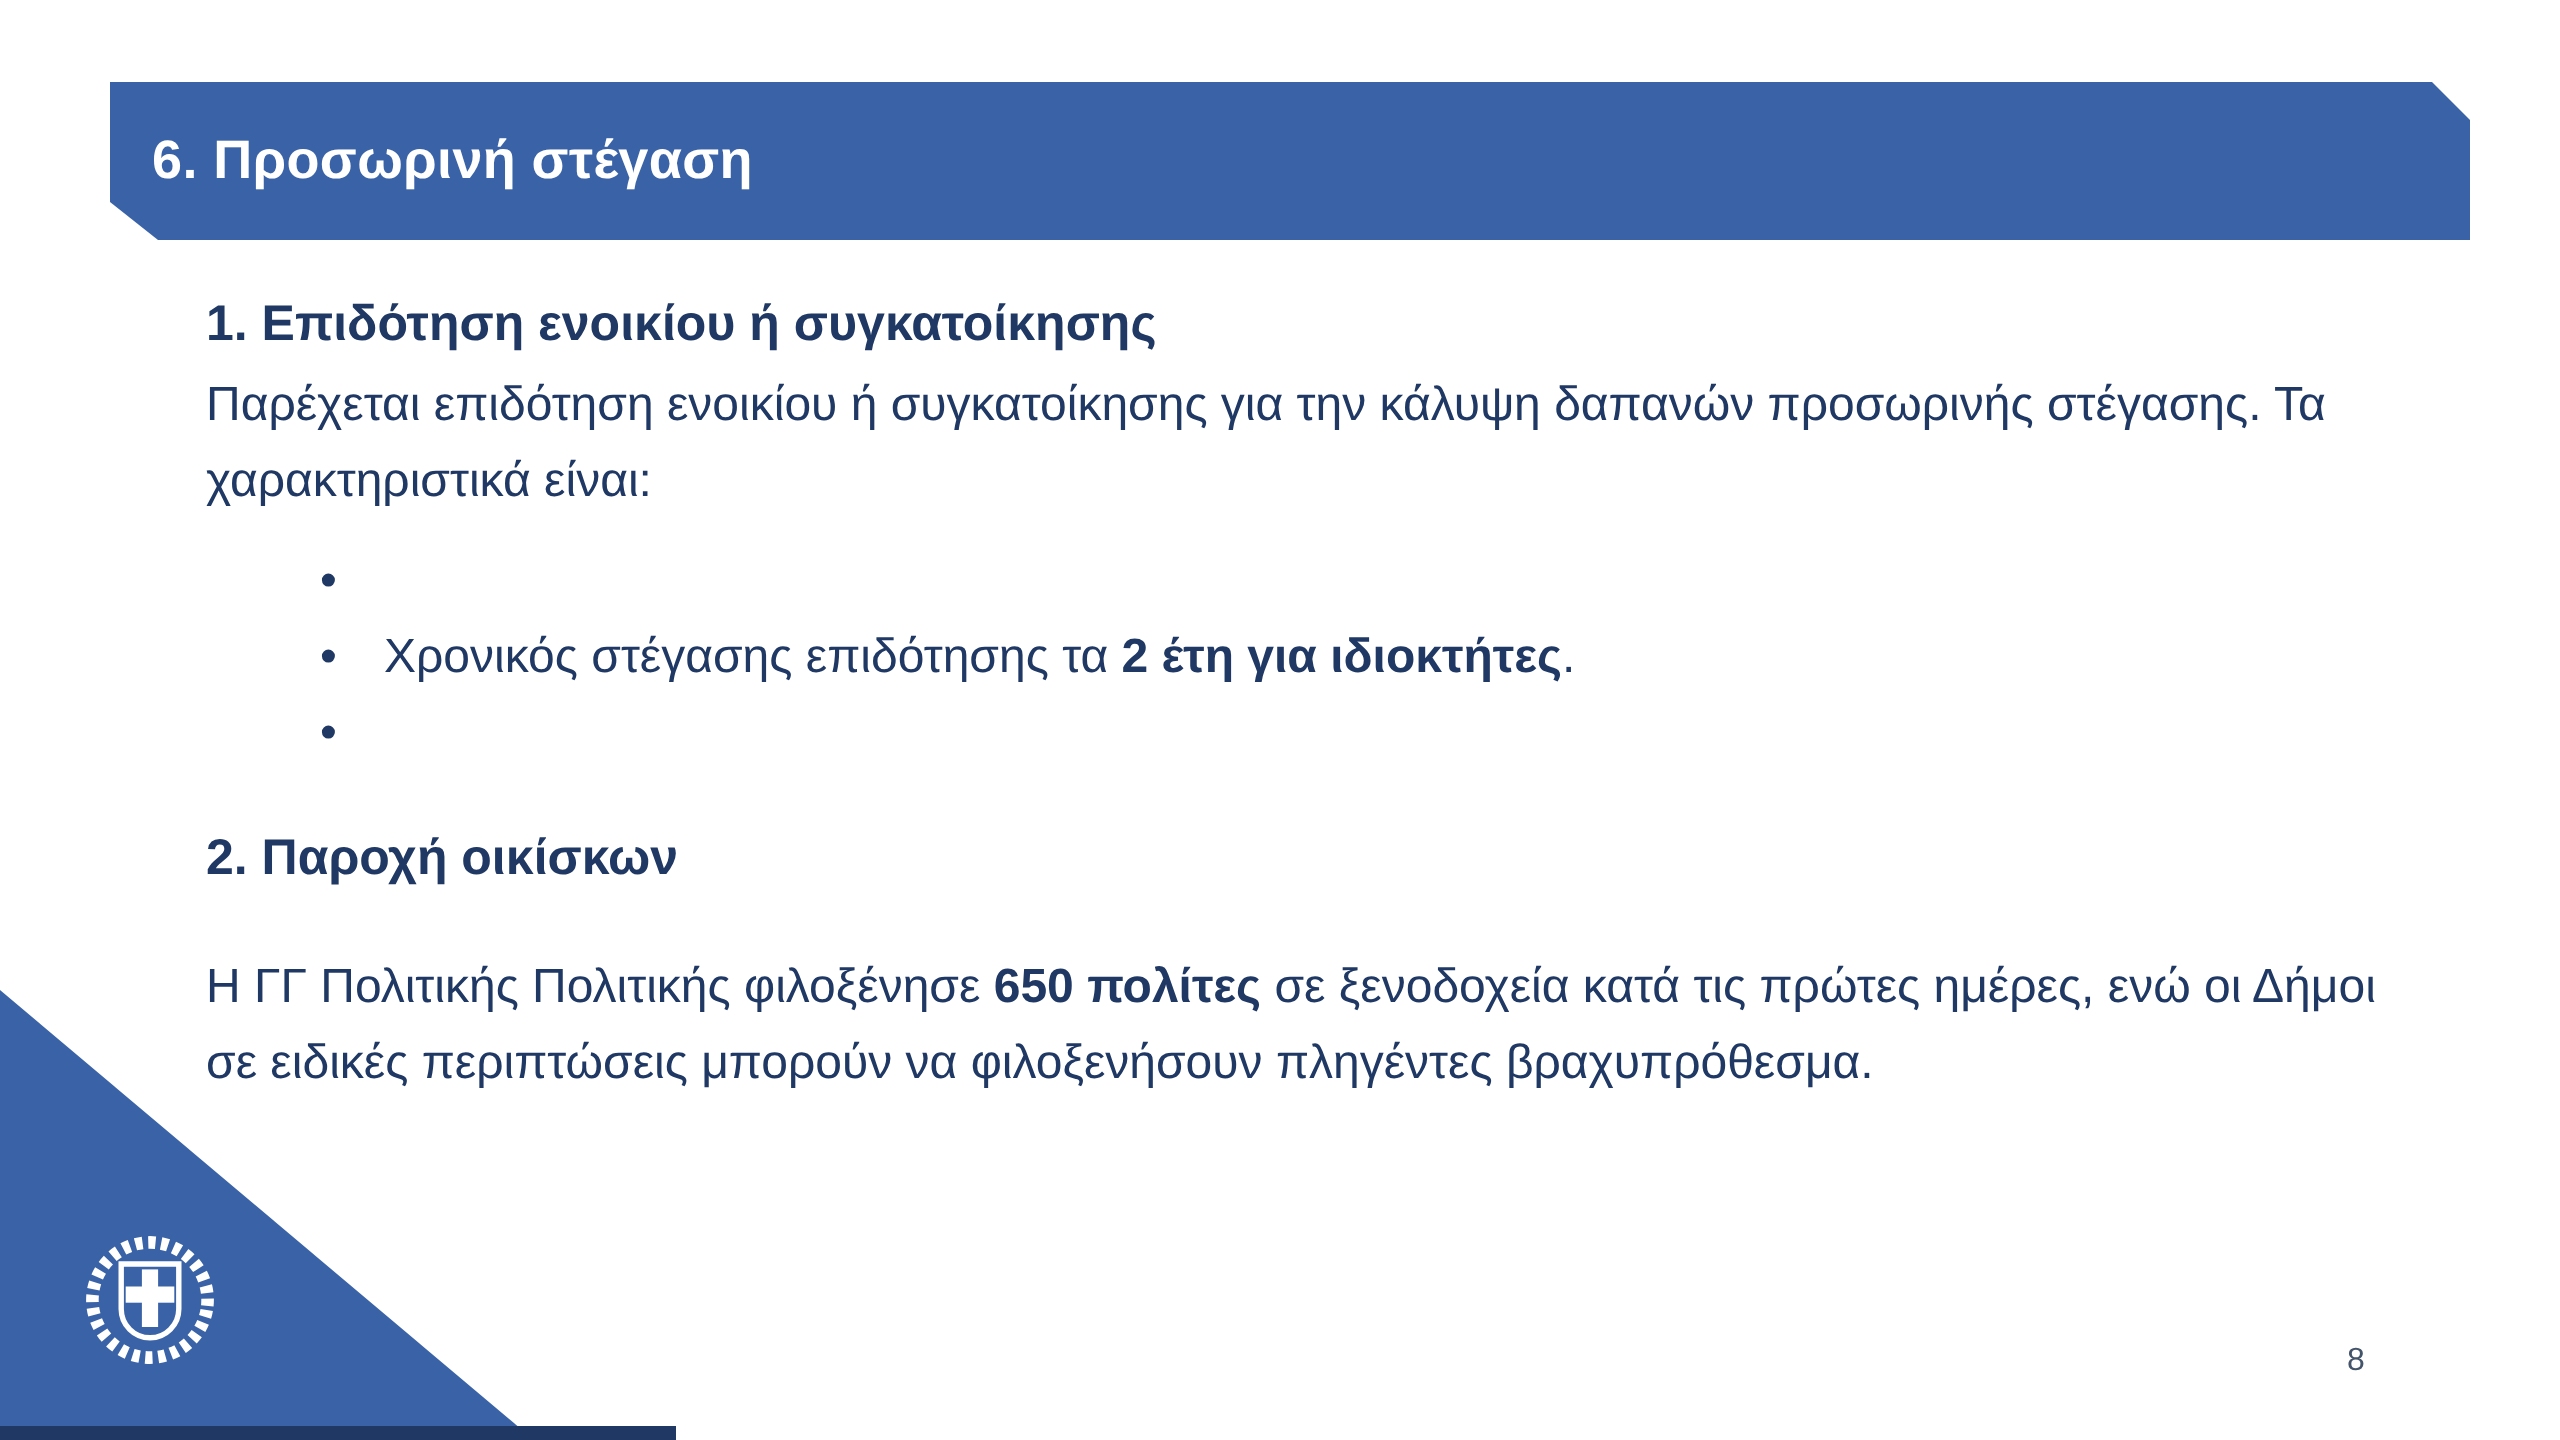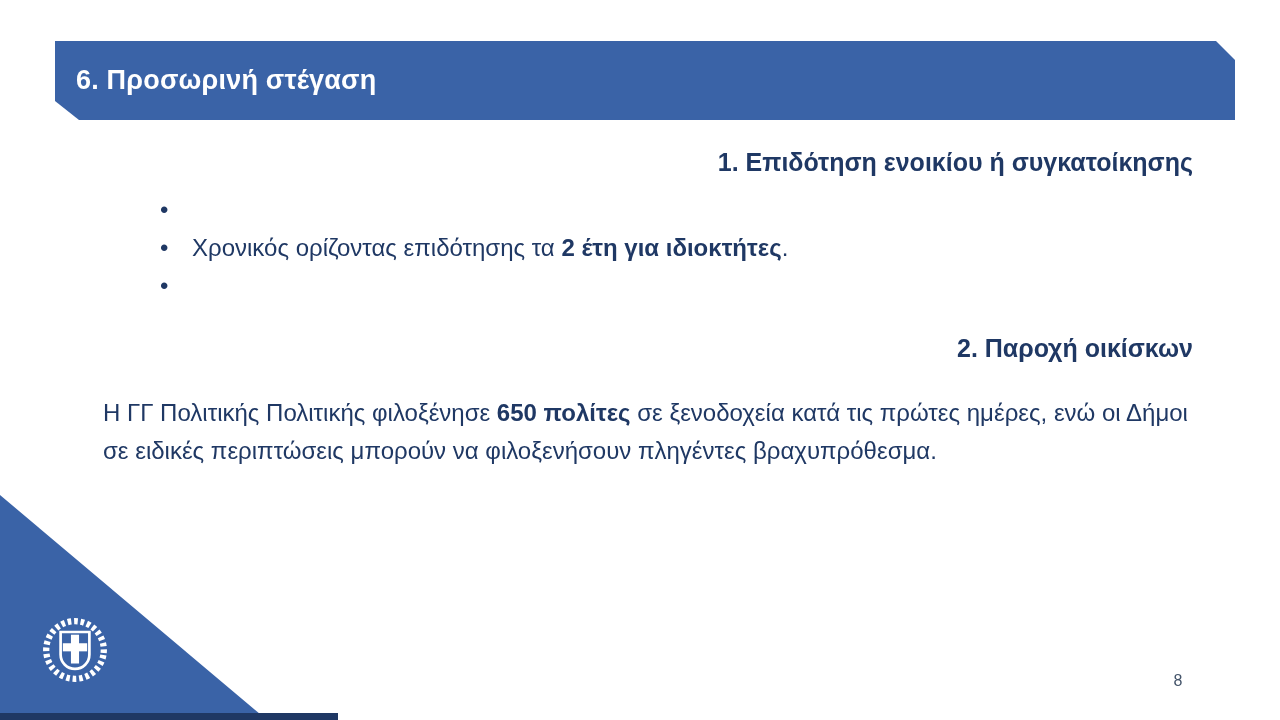--- a/index.html
+++ b/index.html
@@ -15,21 +15,21 @@
     display:flex;align-items:center;
   }
   .header-title{
     color:#ffffff;font-size:27px;font-weight:bold;margin-left:21px;letter-spacing:.2px;
   }
   
   .content{
     position:absolute;left:103px;top:145px;width:1090px;color:#1f3864;
     font-size:24px;line-height:38px;
   }
-  .sec-heading{font-size:25px;font-weight:bold;line-height:34px;margin:0;color:#1f3864;text-align:right;}
+  .sec-heading{font-size:25px;font-weight:bold;line-height:34px;margin:0;color:#1f3864;}
   .para{margin:5px 0 0 0;}
   .bullets{list-style:none;margin:12px 0 0 0;padding:0;}
   .bullets li{display:flex;margin:0;}
   .bullet-mark{width:32px;margin-left:57px;color:#1f3864;flex:none;}
   .b{font-weight:bold;}
   .gap{height:26px;}
   .gap-sm{height:24px;}
   
   .corner-triangle{
     position:absolute;left:0;top:495px;width:267px;height:225px;background:#3a63a7;
@@ -49,27 +49,28 @@
 
 <div class="slide">
 
   <div class="header-band">
     <div class="header-title">6. Προσωρινή στέγαση</div>
   </div>
 
   <div class="content">
 
     <h2 class="sec-heading">1. Επιδότηση ενοικίου ή συγκατοίκησης</h2>
+    <p class="para"><span>Παρέχεται επιδότηση ενοικίου ή συγκατοίκησης για την κάλυψη δαπανών προσωρινής στέγασης. Τα χαρακτηριστικά είναι:</span></p>
     <ul class="bullets">
       <li>
         <span class="bullet-mark">•</span>
       </li>
       <li>
         <span class="bullet-mark">•</span>
-        <span><span>Χρονικός ορίζοντας επιδότησης τα </span><span class="b">2 έτη για ιδιοκτήτες</span><span>.</span></span>
+        <span><span>Χρονικός στέγασης επιδότησης τα </span><span class="b">2 έτη για ιδιοκτήτες</span><span>.</span></span>
       </li>
       <li>
         <span class="bullet-mark">•</span>
       </li>
     </ul>
 
     <div class="gap"></div>
 
     <h2 class="sec-heading">2. Παροχή οικίσκων</h2>
 

